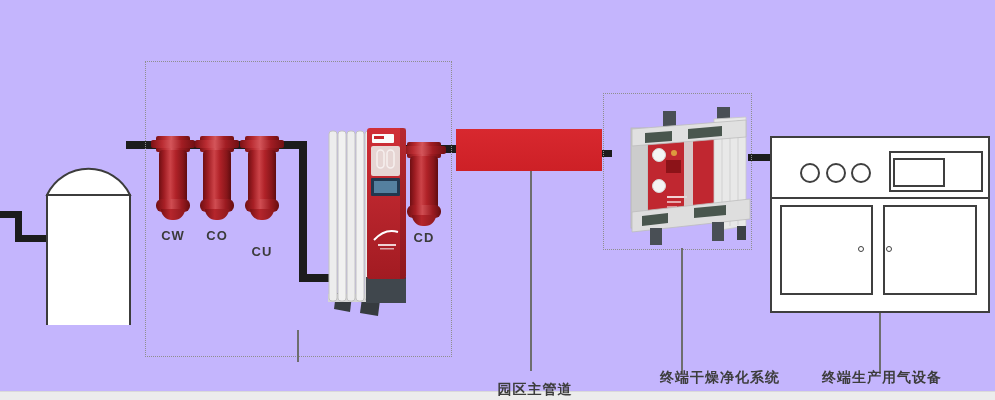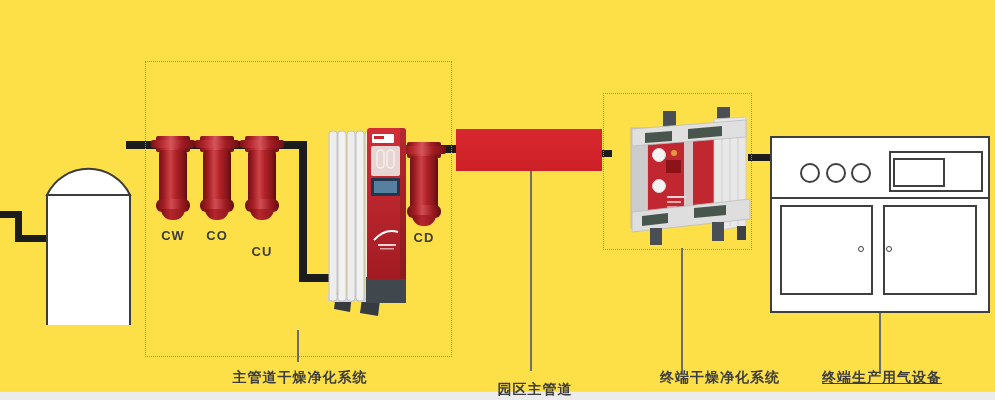--- a/index.html
+++ b/index.html
@@ -1,16 +1,16 @@
 <!DOCTYPE html>
 <html><head>
 <meta charset="utf-8">
 <style>
   html,body{margin:0;padding:0;background:#fff;}
-  #canvas{position:relative;width:995px;height:400px;background:#fde047;overflow:hidden;
+  #canvas{position:relative;width:995px;height:400px;background:#c4b5fd;overflow:hidden;
           font-family:"Liberation Sans",sans-serif;}
   
   .pipe{position:absolute;background:#1c1c1c;z-index:5;}
   
   .dashed-box{position:absolute;border:1px dotted #8f8f8f;z-index:40;pointer-events:none;}
   
   .filt{position:absolute;width:44px;height:88px;z-index:20;}
   .filt .cap{position:absolute;left:5px;top:0;width:34px;height:16px;border-radius:2px;
     background:linear-gradient(90deg,#7c1115,#b92b31 25%,#d4555a 45%,#a21d23 70%,#701013);}
   .filt .cap:before{content:"";position:absolute;left:-5px;top:4px;width:44px;height:8px;
@@ -190,20 +190,19 @@
     <div class="door" style="left:111px;top:67px;width:94px;height:90px;"></div>
     <div class="door-knob" style="left:86px;top:108px;"></div>
     <div class="door-knob" style="left:114px;top:108px;"></div>
   </div>
 
   <div class="leader" style="left:297px;top:330px;height:32px;"></div>
   <div class="leader" style="left:530px;top:171px;height:200px;"></div>
   <div class="leader" style="left:681px;top:248px;height:126px;"></div>
   <div class="leader" style="left:879px;top:313px;height:61px;"></div>
 
-  <div class="sec-label" style="left:180px;">主管道干燥净化系统</div>
   <div class="sec-label" style="left:435px;width:200px;margin-top:12px;">园区主管道</div>
   <div class="sec-label" style="left:580px;width:200px;text-align:right;">终端干燥净化系统</div>
-  <div class="sec-label" style="left:782px;width:200px;text-decoration:underline;">终端生产用气设备</div>
+  <div class="sec-label" style="left:782px;width:200px;">终端生产用气设备</div>
 
   <div class="footer-band"></div>
 
 </div>
 
 </body></html>

